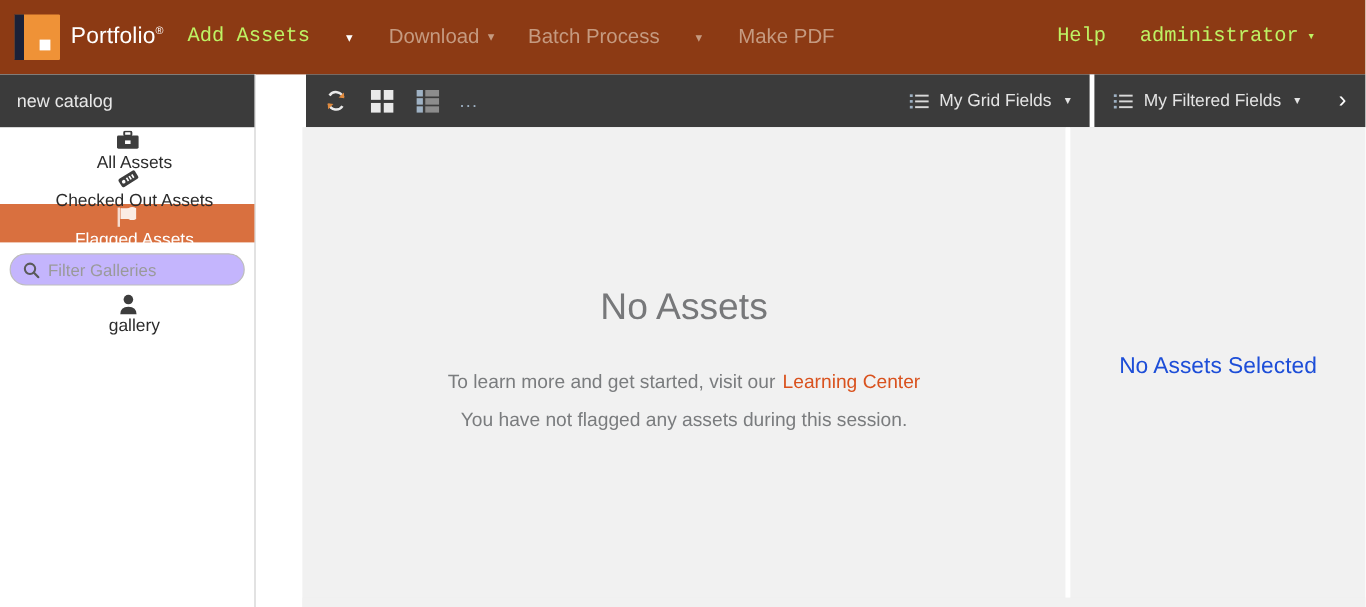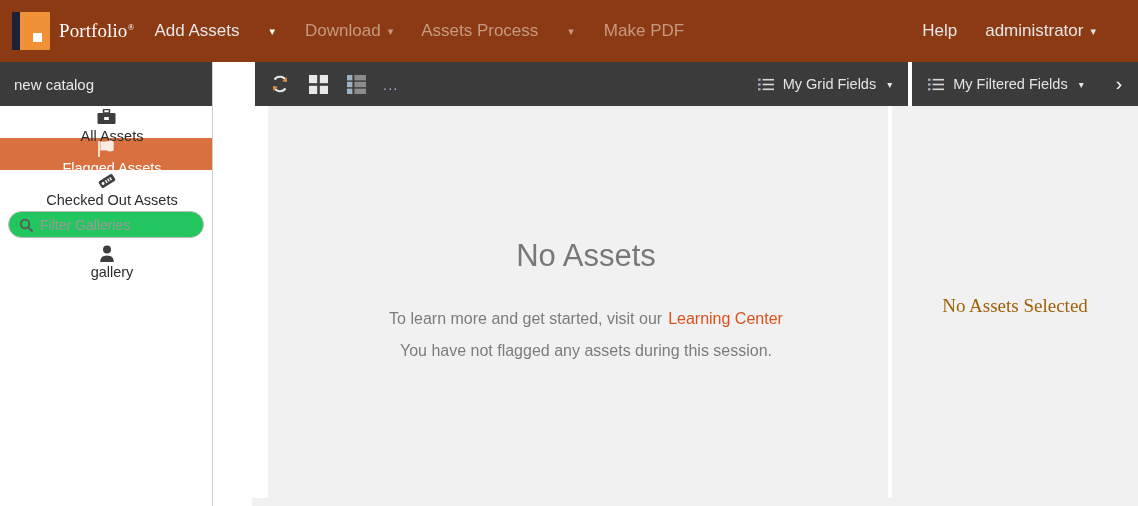--- a/index.html
+++ b/index.html
@@ -14,21 +14,20 @@
   
   .topbar {
     position: absolute; left: 0; top: 0; width: 1138px; height: 62px;
     background: #8c3a14;
     display: flex; align-items: center;
   }
   .logo-wrap {
     display: flex; align-items: center;
     padding-left: 12px; padding-right: 6px;
     height: 62px;
-    font-family: Liberation Serif, serif;
   }
   .logo-mark {
     width: 38px; height: 38px; position: relative;
     background: #ef9237; border-radius: 1px;
   }
   .logo-mark .spine {
     position: absolute; left: 0; top: 0; width: 8px; height: 38px;
     background: #1b2138;
   }
   .logo-mark .dot {
@@ -42,21 +41,21 @@
   .logo-text sup { font-size: 9px; vertical-align: super; }
 
   .menu {
     display: flex; align-items: center; height: 62px; flex: 1;
   }
   .menu-item {
     color: #e9dfd7; font-size: 17px; line-height: 20px;
     padding: 0 14px; white-space: pre-line; text-align: left;
     display: flex; align-items: center; height: 62px; cursor: default;
   }
-  .menu-item.enabled { color: #e5e5e5; }
+  .menu-item.enabled { color: #bef264; font-family: Liberation Mono, monospace; }
   .menu-item.dim { color: #c59a80; text-align: center; }
   .caret-sep {
     color: #ffffff; font-size: 11px; padding: 0 16px;
     display: flex; align-items: center; height: 62px;
   }
   .caret-sep.dimc { color: #c59a80; }
   .inline-caret { font-size: 11px; margin-left: 7px; }
   .topbar-right {
     display: flex; align-items: center; height: 62px; margin-left: auto;
     padding-right: 28px;
@@ -77,21 +76,21 @@
   }
   .nav-item.active { background: #d9703f; color: #ffffff; }
   .nav-icon {
     width: 22px; height: 22px; margin-right: 11px;
     display: flex; align-items: center; justify-content: center; flex: 0 0 22px;
   }
   .nav-icon svg { display: block; }
   .filter-wrap { padding: 9px 8px 4px 8px; }
   .filter-box {
     height: 27px; border: 1px solid #bdbdbd; border-radius: 14px;
-    display: flex; align-items: center; padding: 0 10px; background: #22c55e;
+    display: flex; align-items: center; padding: 0 10px; background: #c4b5fd;
   }
   .filter-box svg { flex: 0 0 14px; margin-right: 7px; }
   .filter-input {
     border: 0; outline: 0; font-size: 14px; color: #555;
     font-family: "Liberation Sans", sans-serif; width: 100%; background: transparent;
   }
   .filter-input::placeholder { color: #9a9a9a; }
 
   
   .toolbar {
@@ -113,38 +112,38 @@
   .tb-divider { width: 4px; height: 44px; background: #ffffff; }
   .chev-btn {
     color: #ffffff; font-size: 19px; padding: 0 16px; height: 44px;
     display: flex; align-items: center; cursor: pointer;
   }
 
   
   .center-panel {
     position: absolute; left: 252px; top: 106px; width: 636px; height: 400px;
     background: #f1f1f1; display: flex; flex-direction: column;
-    align-items: center; justify-content: center; margin-left: 16px;
+    align-items: center; justify-content: center;
   }
   .empty-title {
     font-size: 31px; color: #77787a; font-weight: normal; margin-bottom: 36px;
   }
   .empty-line {
     font-size: 16px; color: #7a7c7e; margin-bottom: 14px; text-align: center;
   }
   .empty-link { color: #d9521e; cursor: pointer; margin-left: 6px; }
   .panel-gap {
     position: absolute; left: 888px; top: 106px; width: 4px; height: 400px;
     background: #ffffff;
   }
   .right-panel {
     position: absolute; left: 892px; top: 106px; width: 246px; height: 400px;
     background: #f1f1f1; display: flex; align-items: center; justify-content: center;
   }
-  .right-empty { font-size: 19px; color: #a16207; font-family: Liberation Serif, serif; }
+  .right-empty { font-size: 19px; color: #1d4ed8; }
   .bottom-strip {
     position: absolute; left: 252px; top: 498px; width: 886px; height: 8px;
     background: #f1f1f1;
   }
 </style>
 </head>
 <body>
 
 <div class="app">
 
@@ -158,21 +157,21 @@
       <div class="logo-text"><span>Portfolio</span><sup>®</sup></div>
     </div>
 
     <div class="menu">
 
       <div class="menu-item enabled">Add Assets</div>
       <div class="caret-sep">▾</div>
 
       <div class="menu-item dim"><span>Download</span><span class="inline-caret">▾</span></div>
 
-      <div class="menu-item dim">Assets Process</div>
+      <div class="menu-item dim">Batch Process</div>
 
       <div class="caret-sep dimc">▾</div>
 
 
       <div class="menu-item dim">Make PDF</div>
     </div>
 
     <div class="topbar-right">
       <div class="menu-item enabled">Help</div>
       <div class="menu-item enabled"><span>administrator</span><span class="inline-caret">▾</span></div>
@@ -185,48 +184,48 @@
 
     <div class="nav-item">
       <span class="nav-icon">
         <svg width="19" height="16" viewBox="0 0 19 16">
             <rect x="6.5" y="0.5" width="6" height="3.5" rx="1" fill="none" stroke="#3d3d3d" stroke-width="1.6"></rect>
             <rect x="0.5" y="4" width="18" height="11" rx="1.2" fill="#3d3d3d"></rect>
             <rect x="7.2" y="8" width="4.6" height="3" fill="#ffffff"></rect>
           </svg>
       </span>
       <span>All Assets</span>
-    </div>
-
-    <div class="nav-item active">
-      <span class="nav-icon">
-        <svg width="19" height="18" viewBox="0 0 19 18">
-            <rect x="1" y="1" width="2" height="16" fill="#f6dcd0"></rect>
-            <path d="M3.6 1.6 H16.4 V10.4 H3.6 Z" fill="#fbece4"></path>
-            <path d="M3.6 1.6 q3.2 2 6.4 0 q3.2 -2 6.4 0 v8.8 q-3.2 2 -6.4 0 q-3.2 -2 -6.4 0 Z" fill="#fbece4"></path>
-          </svg>
-      </span>
-      <span>Flagged Assets</span>
     </div>
 
     <div class="nav-item">
       <span class="nav-icon">
         <svg width="20" height="18" viewBox="0 0 20 18">
             <g transform="rotate(-32 10 9)">
               <rect x="2" y="5" width="16" height="8" rx="1.6" fill="#3d3d3d"></rect>
               <circle cx="5.4" cy="9" r="1.5" fill="#ffffff"></circle>
               <rect x="8.4" y="7.4" width="1.4" height="3.2" fill="#ffffff"></rect>
               <rect x="11" y="7.4" width="1.4" height="3.2" fill="#ffffff"></rect>
               <rect x="13.6" y="7.4" width="1.4" height="3.2" fill="#ffffff"></rect>
             </g>
           </svg>
       </span>
       <span>Checked Out Assets</span>
     </div>
 
+    <div class="nav-item active">
+      <span class="nav-icon">
+        <svg width="19" height="18" viewBox="0 0 19 18">
+            <rect x="1" y="1" width="2" height="16" fill="#f6dcd0"></rect>
+            <path d="M3.6 1.6 H16.4 V10.4 H3.6 Z" fill="#fbece4"></path>
+            <path d="M3.6 1.6 q3.2 2 6.4 0 q3.2 -2 6.4 0 v8.8 q-3.2 2 -6.4 0 q-3.2 -2 -6.4 0 Z" fill="#fbece4"></path>
+          </svg>
+      </span>
+      <span>Flagged Assets</span>
+    </div>
+
     <div class="filter-wrap">
       <div class="filter-box">
         <svg width="14" height="14" viewBox="0 0 14 14">
             <circle cx="6" cy="6" r="4.3" fill="none" stroke="#5a5a5a" stroke-width="1.7"></circle>
             <line x1="9.3" y1="9.3" x2="13" y2="13" stroke="#5a5a5a" stroke-width="1.9" stroke-linecap="round"></line>
           </svg>
         <input class="filter-input" type="text" placeholder="Filter Galleries" style="">
       </div>
     </div>
 

